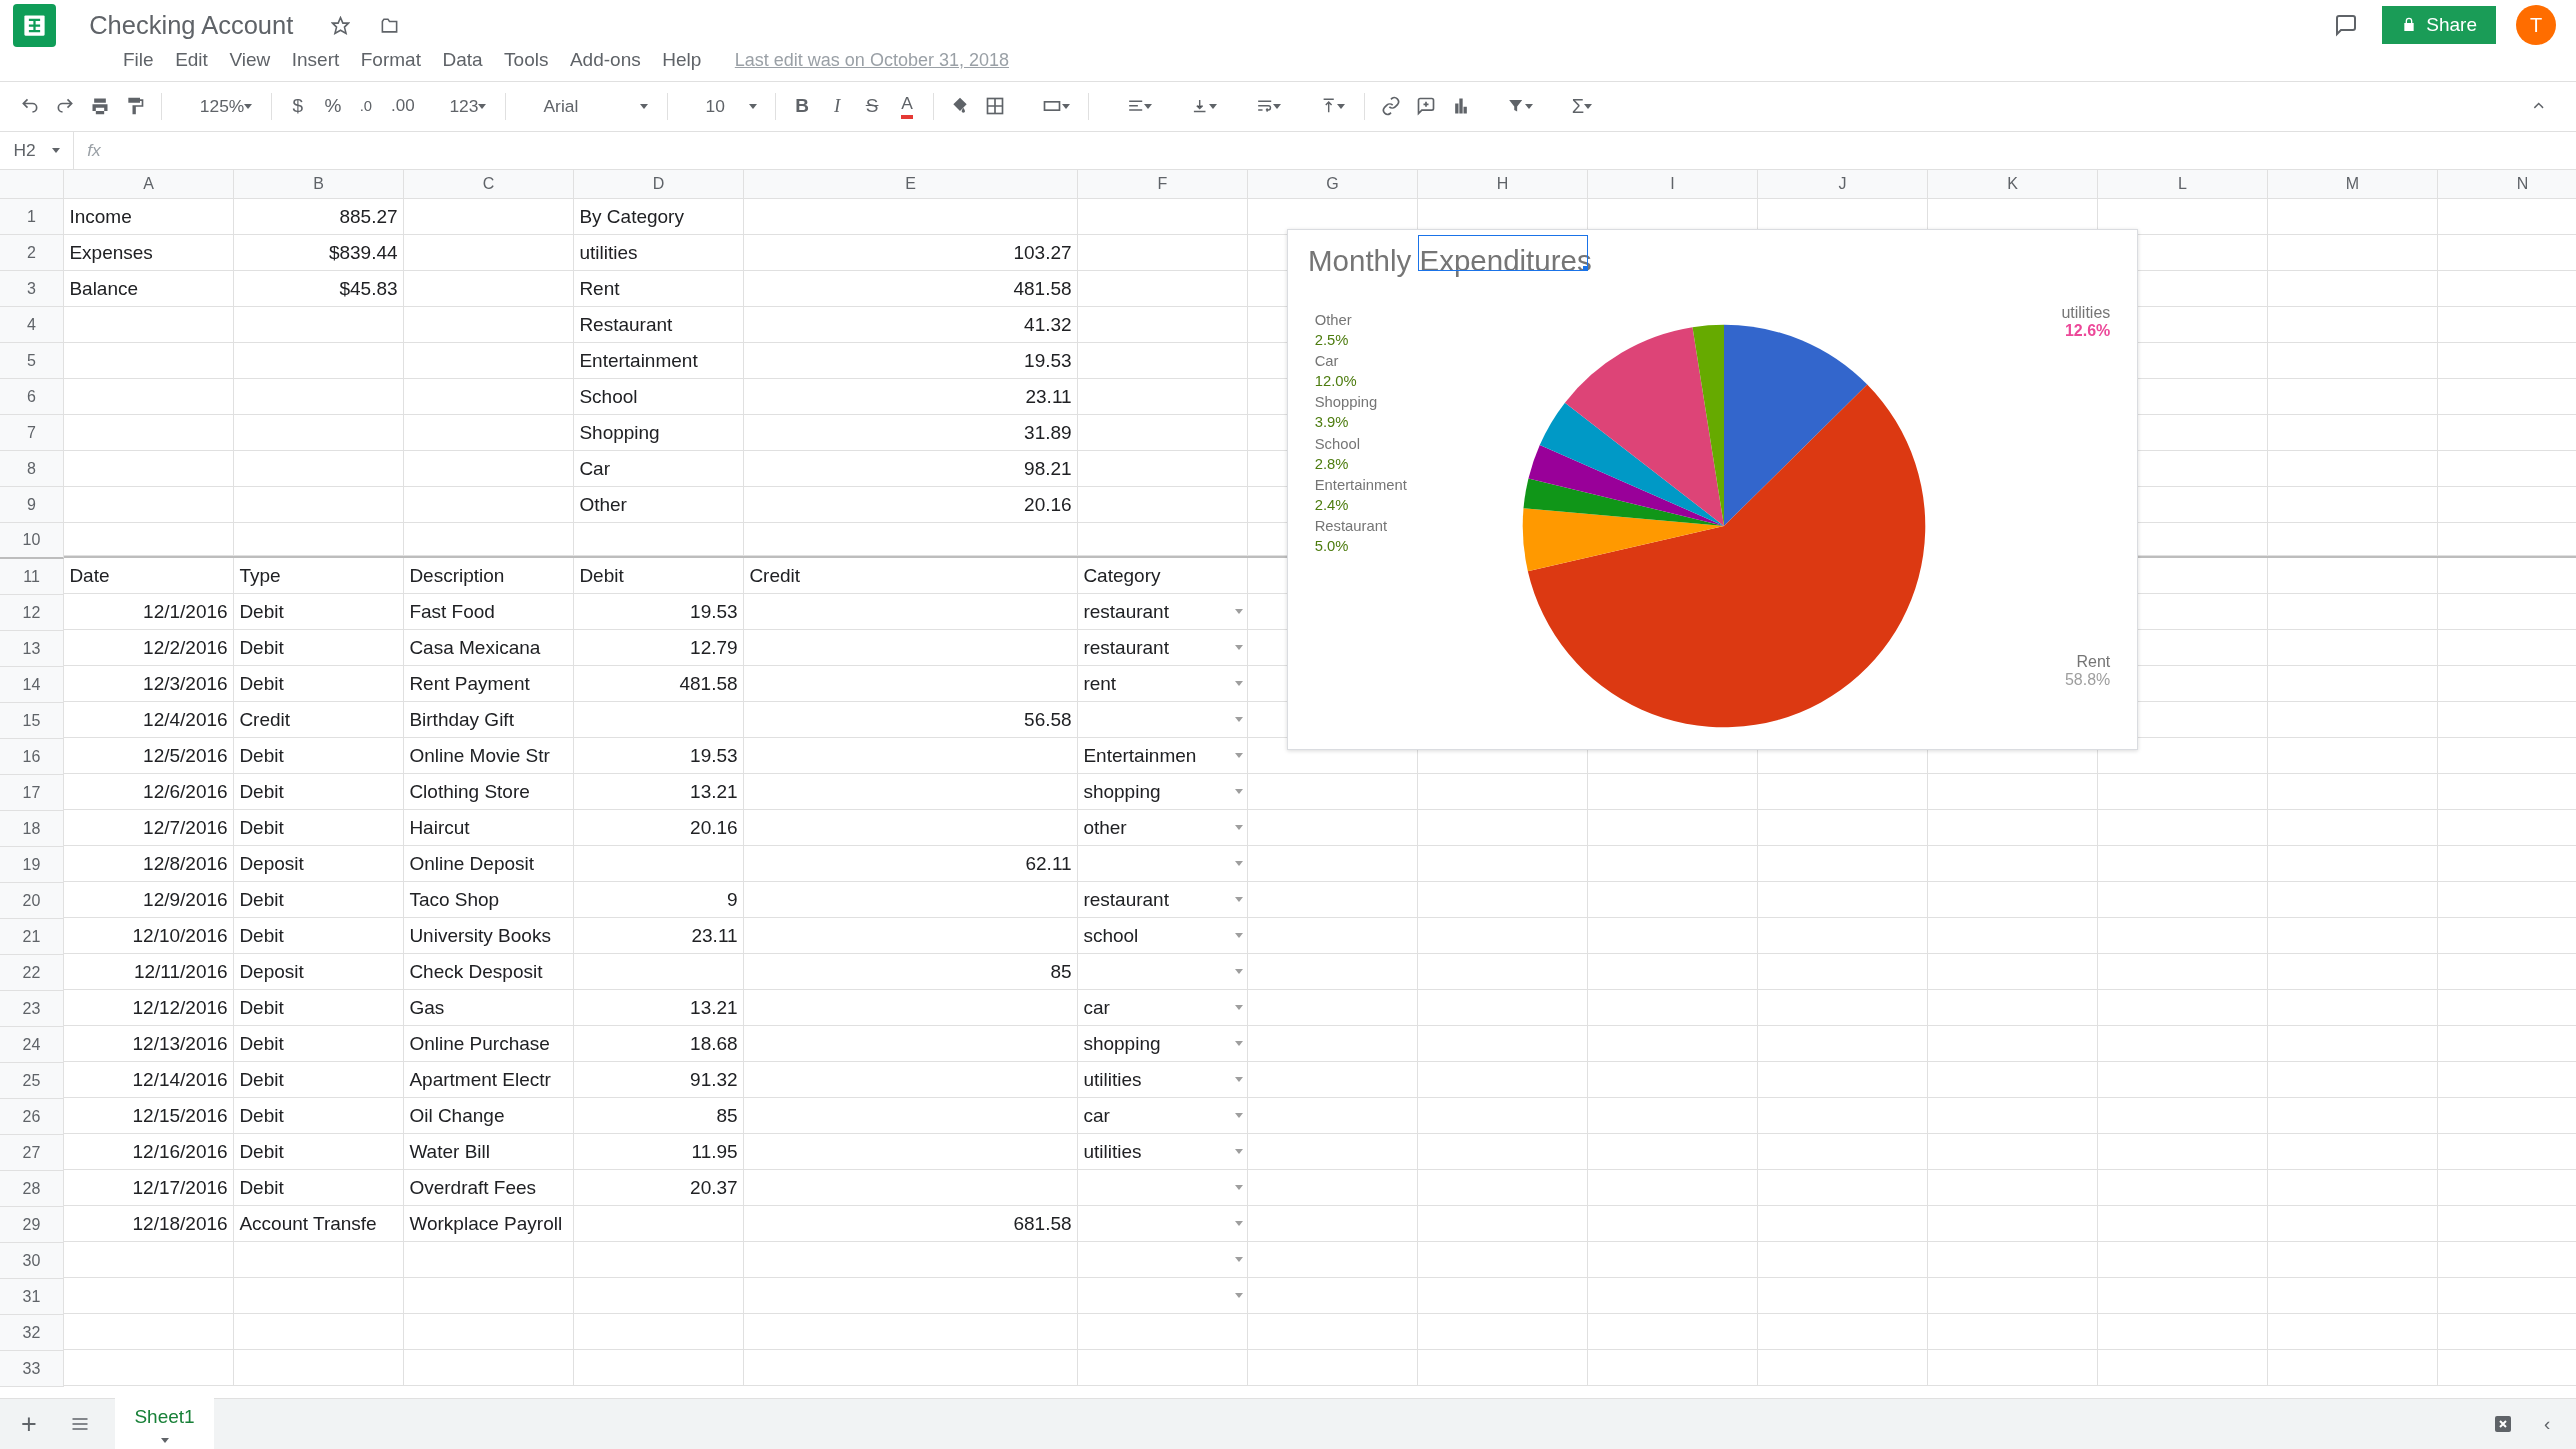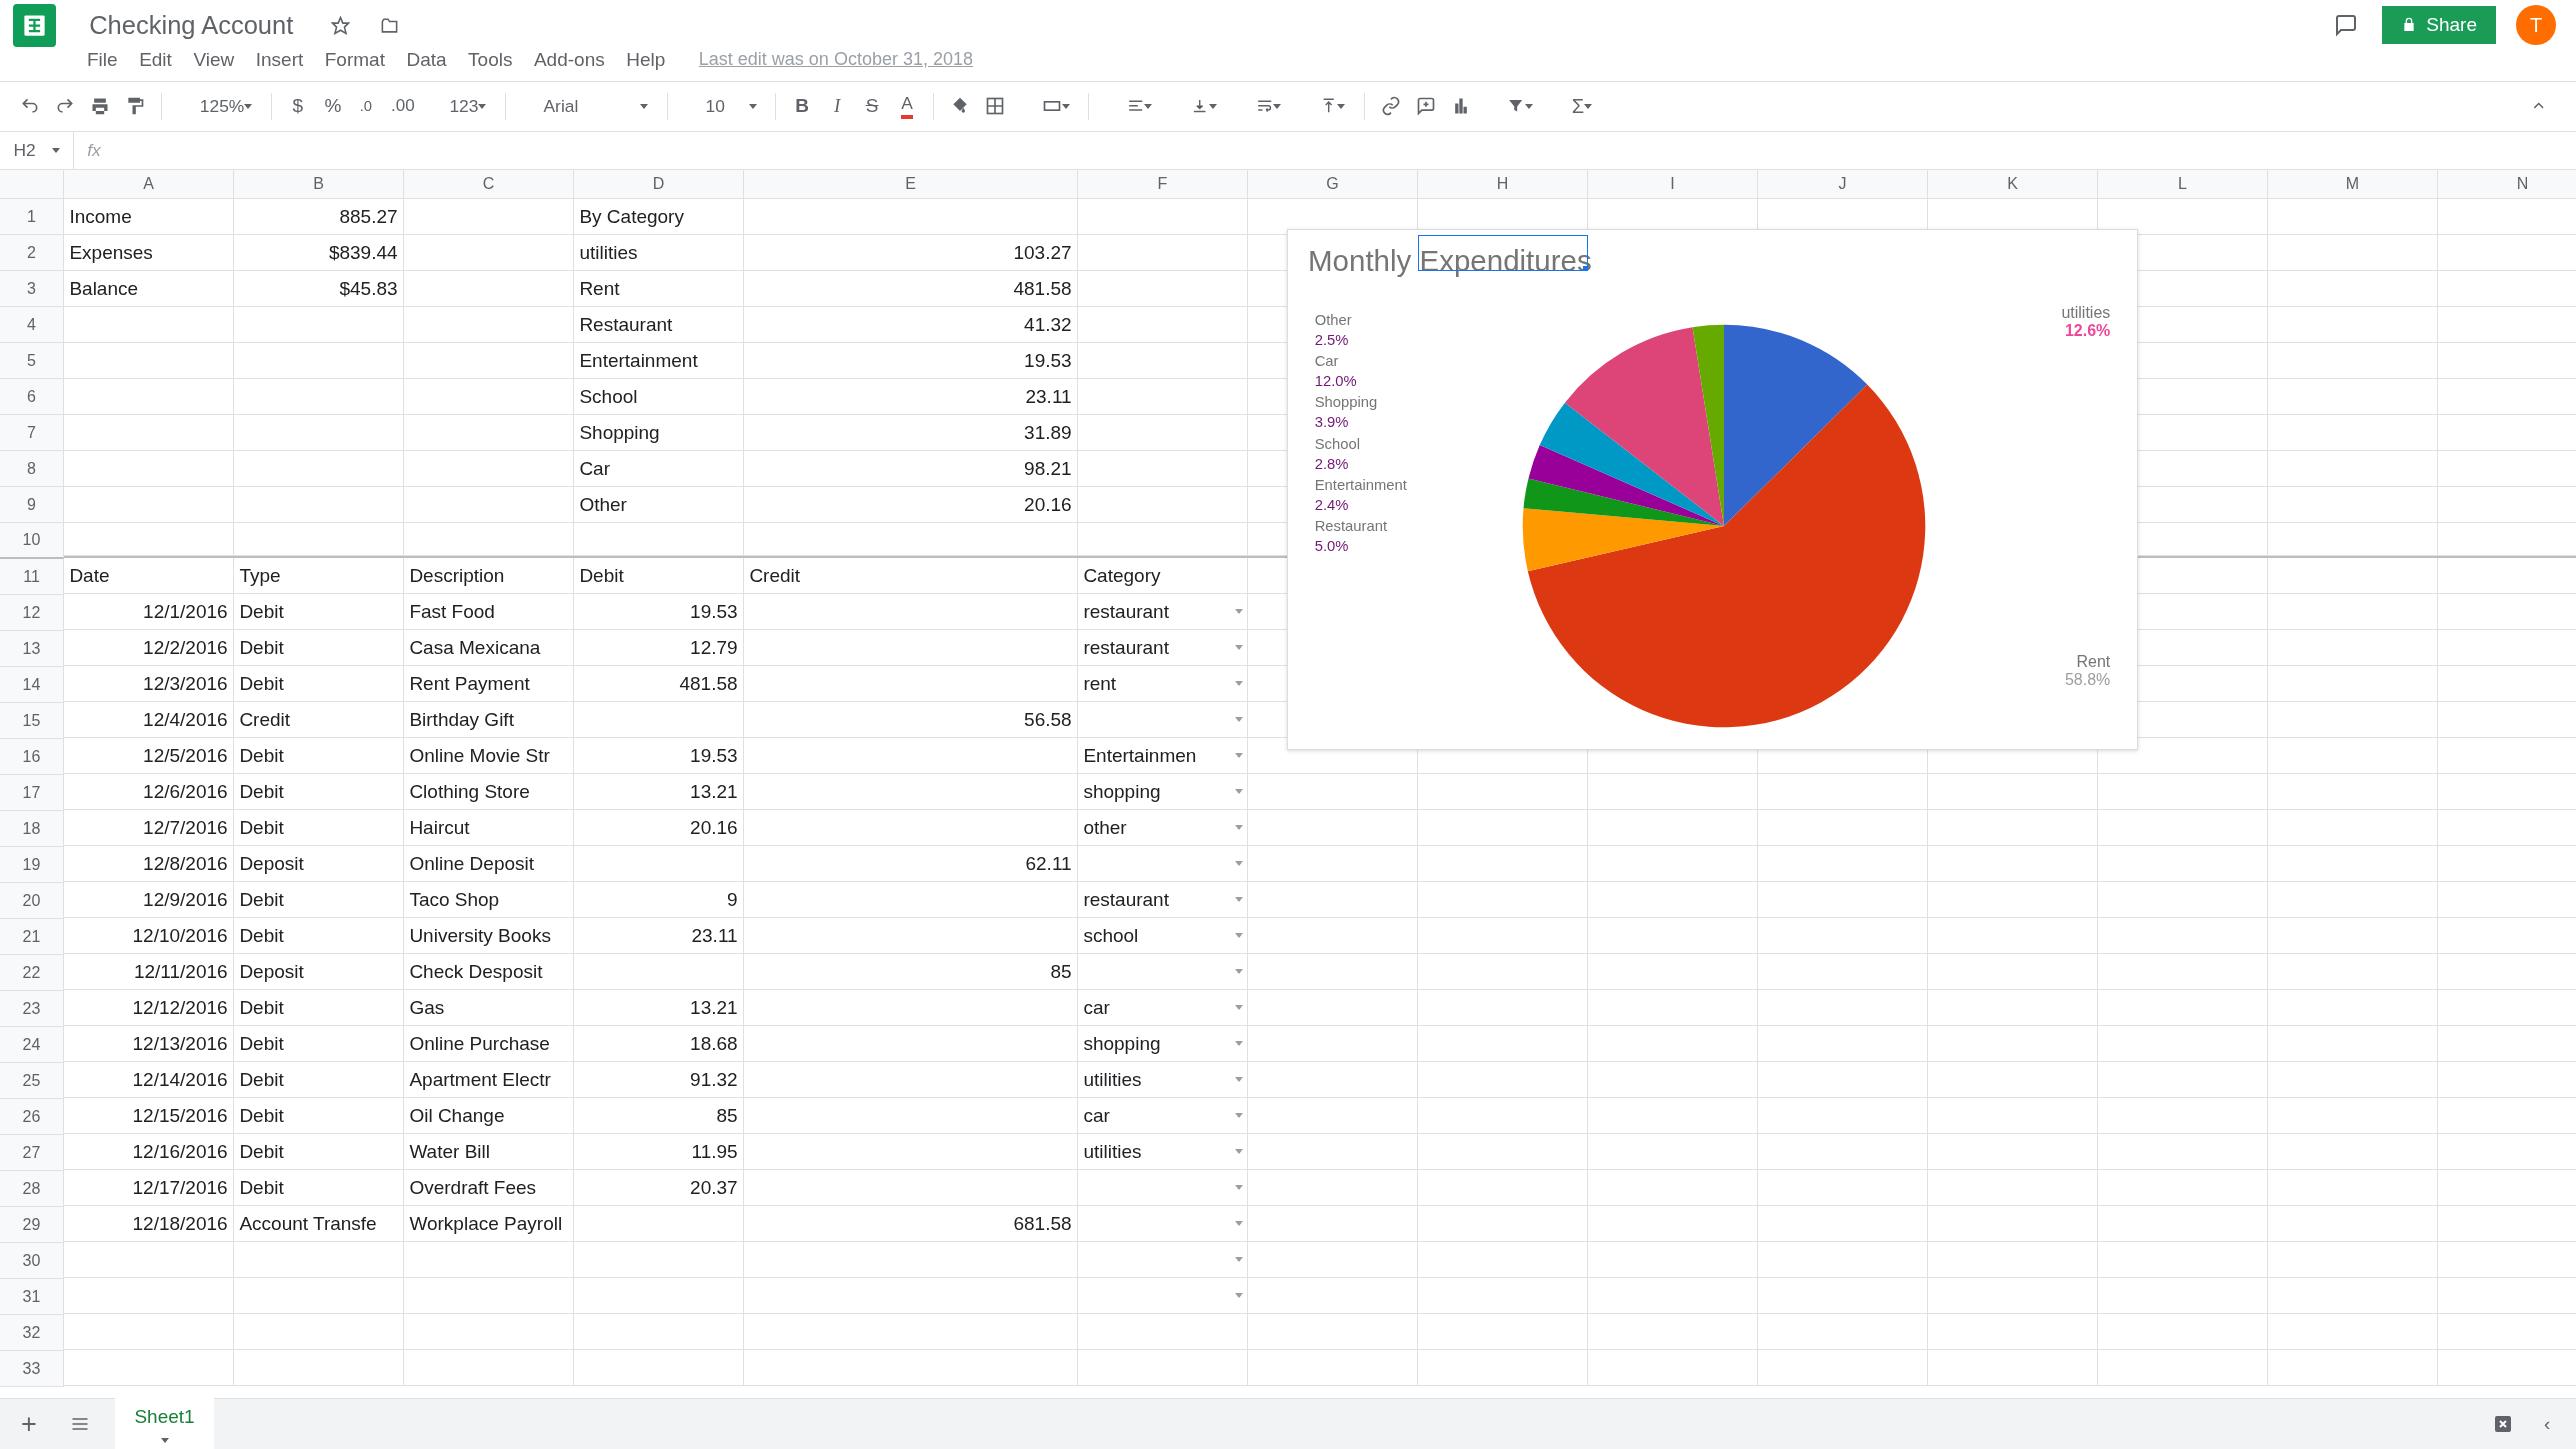--- a/index.html
+++ b/index.html
@@ -4,21 +4,21 @@
 <style>
 * { margin:0; padding:0; box-sizing:border-box; font-family:Arial,sans-serif; }
 body { width:2576px; height:1449px; background:#fff; font-size:17.4px; color:#202124; overflow:hidden; position:relative; transform-origin:0 0; }
 .titlebar { display:flex; align-items:center; padding:6.7px 20px 4px 13.4px; height:48px;gap:18px; }
 .logo { width:43px; height:43px; background:#0f9d58; border-radius:4px; margin-right:14.8px; display:flex; align-items:center; justify-content:center; color:#fff; font-size:8.7px; font-weight:bold; }
 .logo svg { width:27px; height:27px; }
 .doc-title { font-size:25.5px; color:#5f6368; margin-right:13.4px; }
 .titlebar-right { margin-left:auto; display:flex; align-items:center; gap:20px; }
 .share-btn { background:#1a9c57; color:#fff; padding:8px 19px; border-radius:0; display:flex; align-items:center; gap:9.4px; font-size:19px; font-weight:500; }
 .avatar { width:40px; height:40px; border-radius:50%; background:#ff6d00; color:#fff; display:flex; align-items:center; justify-content:center; font-size:20px; font-weight:500; }
-.menubar { display:flex; align-items:flex-start; padding:1.3px 0 9.4px 87px; gap:21.5px; font-size:19px; color:#5f6368; }
+.menubar { display:flex; align-items:flex-end; padding:1.3px 0 9.4px 87px; gap:21.5px; font-size:19px; color:#5f6368;margin-left:36px; }
 .menubar span { cursor:pointer; }
 .last-edit { color:#9aa0a6; text-decoration:underline; margin-left:12px; font-size:18px; }
 .toolbar { display:flex; align-items:center; padding:4px 14.8px; border-top:0.7px solid #e0e0e0; border-bottom:0.7px solid #e0e0e0; height:51px; gap:4px; color:#5f6368; }
 .tbtn { width:31px; height:31px; display:flex; align-items:center; justify-content:center; border-radius:2.7px; }
 .tsep { width:0.7px; height:27px; background:#e0e0e0; margin:0 6.7px; }
 .tsel { padding:0 8px; height:31px; display:flex; align-items:center; font-size:17.4px;margin-left:19px; }
 .caret { width:0; height:0; border-left:4.7px solid transparent; border-right:4.7px solid transparent; border-top:5.4px solid #5f6368; }
 .expand-caret { margin-left:auto; margin-right:6.7px; }
 .formula-bar { display:flex; align-items:center; border-bottom:0.7px solid #e0e0e0; height:38px; }
 .name-box { width:74px; padding:0 13.4px; display:flex; align-items:center; font-size:17.4px; color:#5f6368; border-right:0.7px solid #e0e0e0; height:100%; justify-content:space-between; }
@@ -40,21 +40,21 @@
 .cell.sel::after { content:''; position:absolute; right:-2.7px; bottom:-2.7px; width:6.7px; height:6.7px; background:#1a73e8; }
 .dd { position:absolute; right:4px; width:0; height:0; border-left:4.7px solid transparent; border-right:4.7px solid transparent; border-top:5.4px solid #9e9e9e; }
 .ddcell { position:relative; }
 .wA{width:170px}.wB{width:170px}.wC{width:170px}.wD{width:170px}.wE{width:334px}.wF{width:170px}.wG{width:170px}.wH{width:170px}.wI{width:170px}.wJ{width:170px}.wK{width:170px}.wL{width:170px}.wM{width:170px}.wN{width:170px}
 .chart-embed { position:absolute; left:1223px; top:30px; width:851px; height:521px; background:#fff; border:0.7px solid #dadce0; box-shadow:0 1.3px 4px rgba(0,0,0,.15); padding:13.4px 20px; }
 .chart-title { font-size:29.5px; color:#757575; margin-bottom:13.4px; }
 .chart-body { display:flex; height:429px; position:relative; }
 .pie-wrap { position:absolute; left:208px; top:27px; }
 .legend-left { position:absolute; left:6.7px; top:20px; font-size:14.8px; color:#9e9e9e; line-height:1.35; }
 .legend-left .cat { color:#757575; display:block; }
-.legend-left .pct { color:#701a75; display:block; margin-bottom:1.3px; }
+.legend-left .pct { color:#4d7c0f; display:block; margin-bottom:1.3px; }
 .legend-right { position:absolute; right:6.7px; top:13.4px; text-align:right; font-size:16px; color:#757575; }
 .legend-right .pct { color:#ec4899;font-weight:bold; }
 .legend-rent { position:absolute; right:6.7px; top:362px; text-align:right; font-size:16px; color:#757575; }
 .legend-rent .pct { color:#9e9e9e; }
 .footer { position:absolute; bottom:0; left:0; right:0; height:51px; background:#f1f3f4; border-top:0.7px solid #e0e0e0; display:flex; align-items:center; padding:0 13.4px; gap:20px; }
 .sheet-tab { background:#fff; padding:9.4px 19px; border-radius:0; font-size:19px; color:#188038; font-weight:500; display:flex; align-items:center; gap:10.7px; border-top:1.3px solid transparent;flex-direction:column; }
 .footer-right { margin-left:auto; display:flex; align-items:center; gap:13.4px; color:#5f6368; }
 svg.pie { width:416px; height:416px; }
 </style>
 </head>

